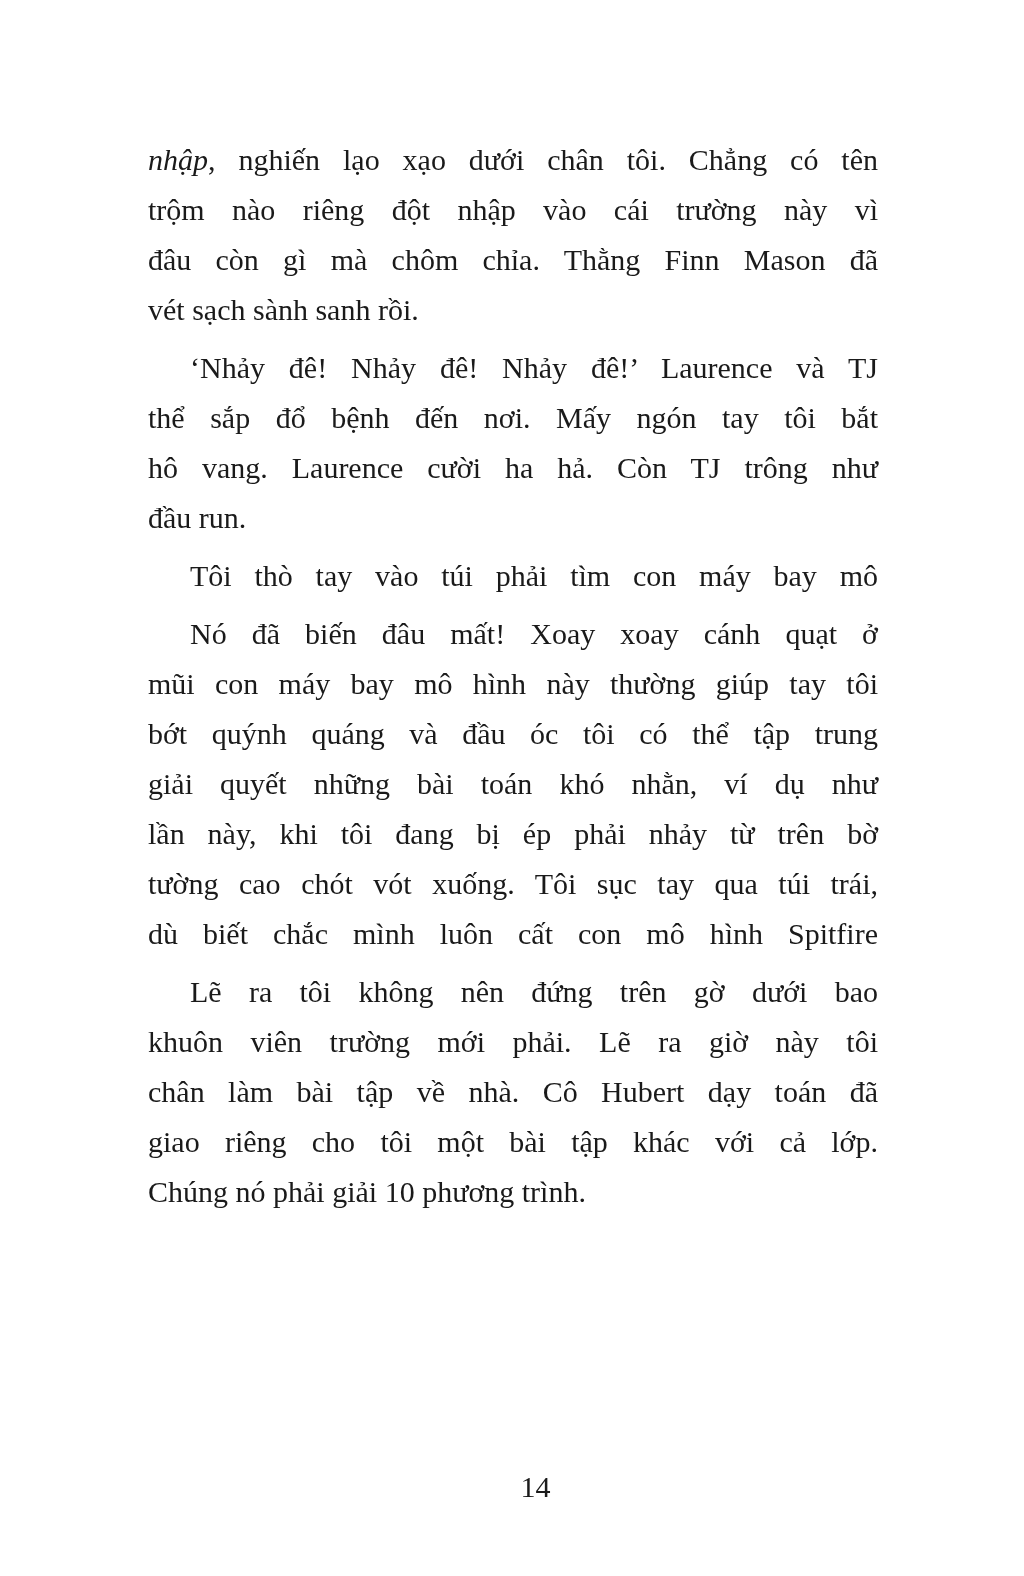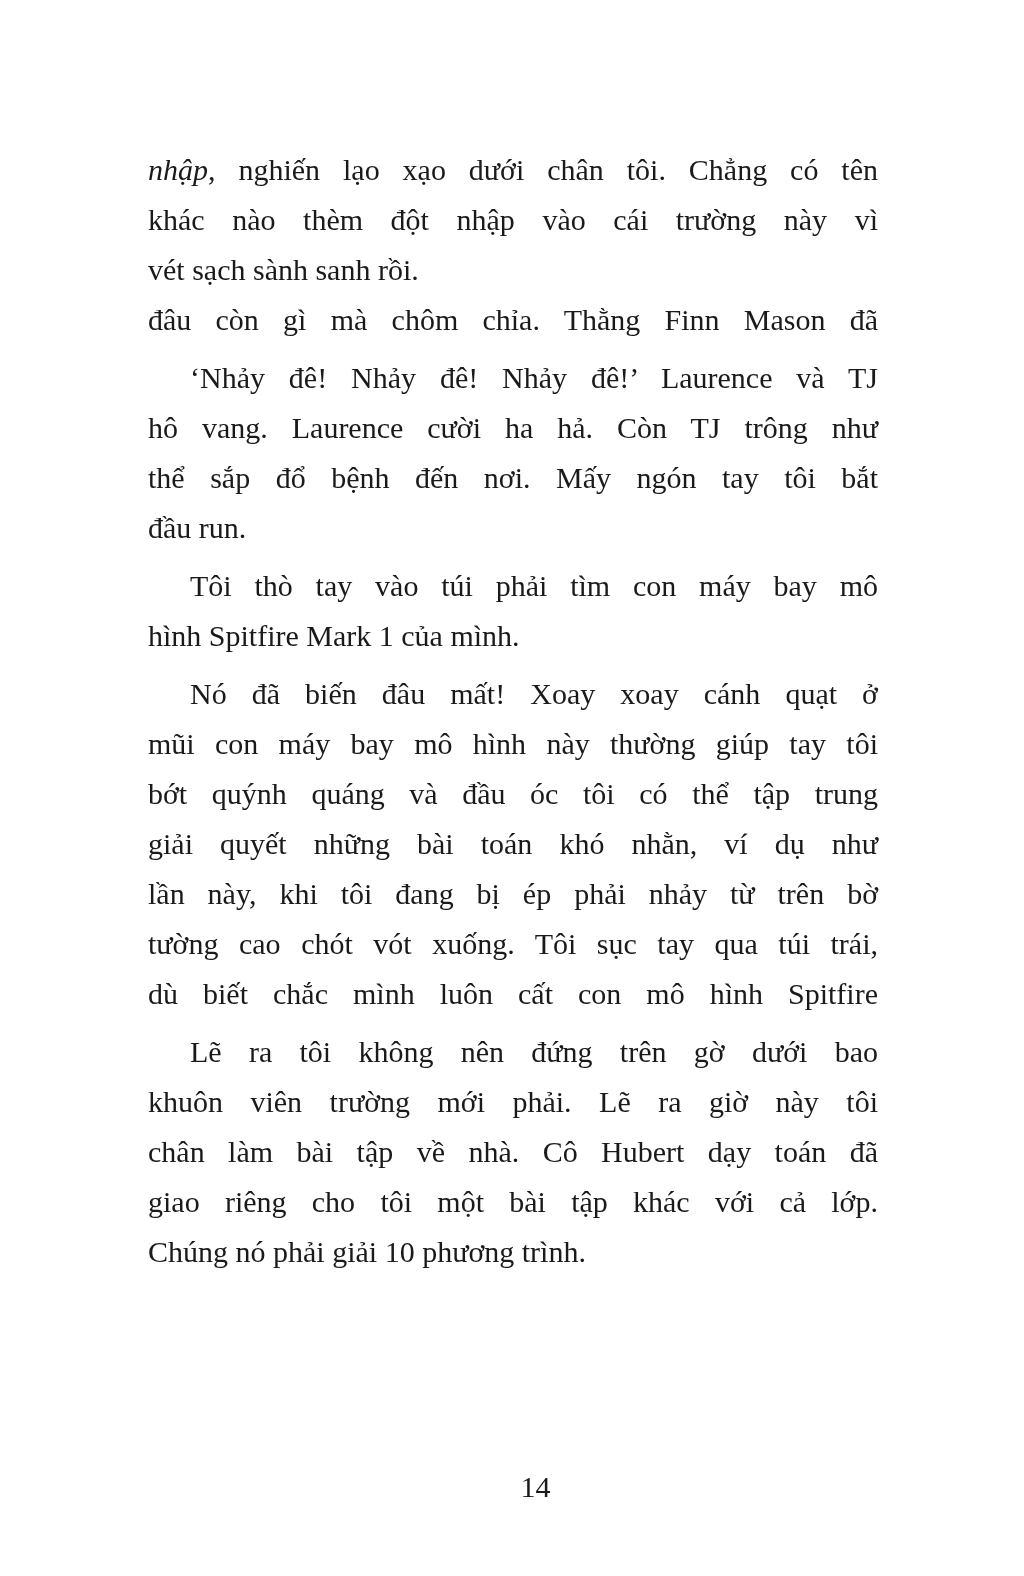--- a/index.html
+++ b/index.html
@@ -12,21 +12,21 @@
     font-family: "Liberation Serif", "DejaVu Serif", serif;
     overflow: hidden;
   }
   .page {
     position: absolute;
     inset: 0;
   }
   .text-block {
     position: absolute;
     left: 148px;
-    top: 145px;
+    top: 135px;
     width: 730px;
   }
   p.para {
     margin: 0 0 8px 0;
     font-size: 30px;
     line-height: 50px;
   }
   .line {
     display: block;
     text-align: justify;
@@ -55,33 +55,32 @@
     margin-left: 47px;
   }
 </style>
 </head>
 <body>
 
 <div class="page" data-name="book-page">
   <main class="text-block" data-name="page-text">
       <p class="para" data-name="paragraph">
         <span class="line fill" data-name="text-line"><em data-name="italic-lead-word">nhập</em>, nghiến lạo xạo dưới chân tôi. Chẳng có tên</span>
-        <span class="line fill" data-name="text-line">khác nào thèm đột nhập vào cái trường này vì</span>
+        <span class="line fill" data-name="text-line">trộm nào riêng đột nhập vào cái trường này vì</span>
+        <span class="line fill" data-name="text-line">đâu còn gì mà chôm chỉa. Thằng Finn Mason đã</span>
         <span class="line" data-name="text-line">vét sạch sành sanh rồi.</span>
-        <span class="line fill" data-name="text-line">đâu còn gì mà chôm chỉa. Thằng Finn Mason đã</span>
       </p>
       <p class="para indent" data-name="paragraph">
         <span class="line fill" data-name="text-line">‘Nhảy đê! Nhảy đê! Nhảy đê!’ Laurence và TJ</span>
+        <span class="line fill" data-name="text-line">thể sắp đổ bệnh đến nơi. Mấy ngón tay tôi bắt</span>
         <span class="line fill" data-name="text-line">hô vang. Laurence cười ha hả. Còn TJ trông như</span>
-        <span class="line fill" data-name="text-line">thể sắp đổ bệnh đến nơi. Mấy ngón tay tôi bắt</span>
         <span class="line" data-name="text-line">đầu run.</span>
       </p>
       <p class="para indent" data-name="paragraph">
         <span class="line fill" data-name="text-line">Tôi thò tay vào túi phải tìm con máy bay mô</span>
-        <span class="line" data-name="text-line">hình Spitfire Mark 1 của mình.</span>
       </p>
       <p class="para indent" data-name="paragraph">
         <span class="line fill" data-name="text-line">Nó đã biến đâu mất! Xoay xoay cánh quạt ở</span>
         <span class="line fill" data-name="text-line">mũi con máy bay mô hình này thường giúp tay tôi</span>
         <span class="line fill" data-name="text-line">bớt quýnh quáng và đầu óc tôi có thể tập trung</span>
         <span class="line fill" data-name="text-line">giải quyết những bài toán khó nhằn, ví dụ như</span>
         <span class="line fill" data-name="text-line">lần này, khi tôi đang bị ép phải nhảy từ trên bờ</span>
         <span class="line fill" data-name="text-line">tường cao chót vót xuống. Tôi sục tay qua túi trái,</span>
         <span class="line fill" data-name="text-line">dù biết chắc mình luôn cất con mô hình Spitfire</span>
       </p>

